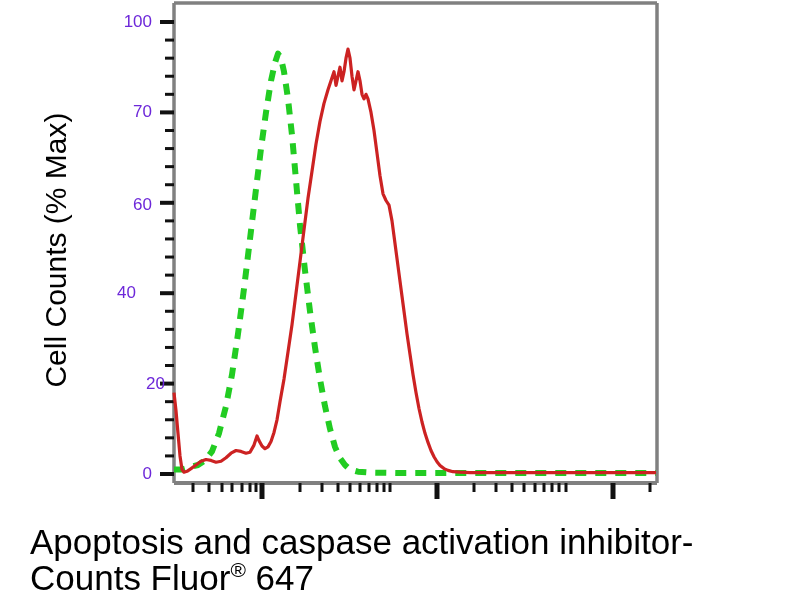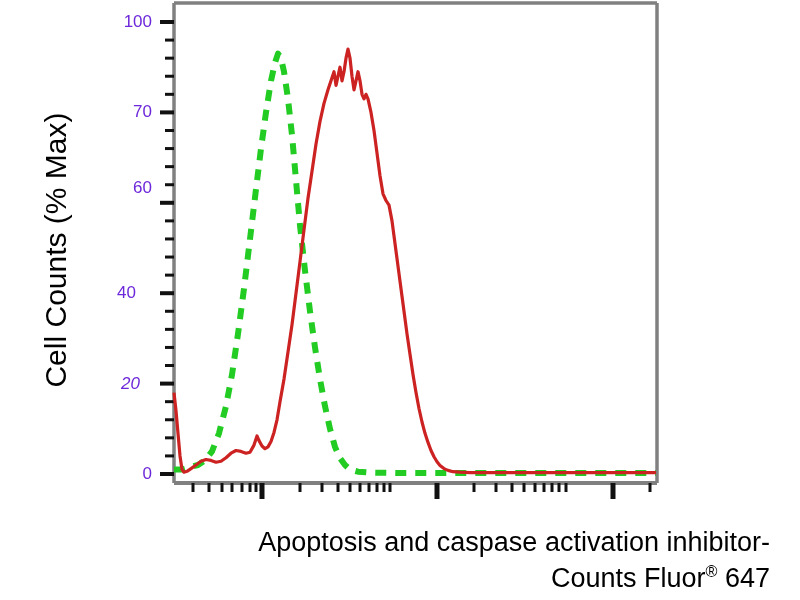--- a/index.html
+++ b/index.html
@@ -34,22 +34,22 @@
     color: #000000;
     line-height: 44px;
     white-space: nowrap;
     letter-spacing: 0px;
   }
   .caption {
     position: absolute;
     left: 30px;
     top: 524px;
     width: 740px;
-    text-align: right;
-    font-size: 27px;
+    text-align: left;
+    font-size: 35px;
     line-height: 36px;
     font-family: "Liberation Sans", sans-serif;
     color: #000000;
   }
   .caption sup {
     font-size: 0.6em;
     vertical-align: super;
     line-height: 0;
   }
   .ytick-label {
@@ -136,23 +136,23 @@
         <line x1="650" y1="483" x2="650" y2="492" stroke="#111111" stroke-width="3"></line>
       </g>
     <g id="curves-group">
         <path d="M174.0,469.5 L182.0,469.5 L190.0,467.2 L198.0,465.0 L205.0,460.4 L212.0,451.4 L219.0,433.3 L226.0,406.2 L232.0,374.6 L238.0,333.9 L244.0,288.7 L250.0,239.0 L256.0,189.2 L261.0,148.6 L266.0,112.4 L271.0,80.8 L275.0,62.7 L278.0,53.6 L281.0,58.2 L284.0,71.7 L288.0,98.8 L292.0,135.0 L296.0,180.2 L300.0,225.4 L305.0,270.6 L310.0,311.3 L315.0,347.4 L320.0,379.1 L325.0,406.2 L330.0,428.8 L335.0,446.9 L340.0,458.2 L345.0,465.0 L350.0,469.5 L358.0,471.7 L370.0,472.6 L400.0,473.1 L450.0,473.1 L500.0,473.1 L560.0,473.1 L620.0,473.1 L656.0,473.1" fill="none" stroke="#22cc22" stroke-width="6" stroke-linejoin="round" stroke-linecap="butt" stroke-dasharray="11,9"></path>
         <path d="M174.0,392.6 L176.0,410.7 L178.0,433.3 L180.0,455.9 L182.0,469.5 L184.0,472.2 L187.0,471.3 L191.0,468.6 L196.0,465.0 L201.0,461.3 L206.0,459.5 L211.0,460.4 L216.0,462.2 L221.0,461.3 L226.0,457.7 L231.0,453.2 L236.0,450.5 L241.0,451.4 L246.0,453.2 L250.0,452.3 L254.0,445.1 L257.0,436.0 L259.0,440.6 L262.0,446.0 L265.0,448.7 L268.0,446.9 L271.0,441.5 L274.0,432.4 L277.0,419.8 L280.0,401.7 L284.0,379.1 L288.0,352.0 L292.0,324.8 L296.0,293.2 L300.0,261.6 L304.0,229.9 L308.0,198.3 L312.0,171.2 L316.0,144.0 L320.0,121.4 L324.0,103.4 L328.0,89.8 L331.0,80.8 L334.0,71.7 L336.0,85.3 L338.0,76.2 L340.0,67.2 L342.0,80.8 L344.0,71.7 L346.0,58.2 L348.0,49.1 L350.0,58.2 L352.0,76.2 L354.0,89.8 L356.0,80.8 L358.0,71.7 L360.0,80.8 L362.0,94.3 L364.0,98.8 L366.0,94.3 L368.0,98.8 L371.0,112.4 L374.0,130.5 L377.0,153.1 L380.0,175.7 L383.0,193.8 L386.0,200.5 L389.0,205.1 L392.0,220.9 L395.0,243.5 L398.0,266.1 L401.0,288.7 L404.0,311.3 L407.0,333.9 L410.0,354.2 L413.0,374.6 L416.0,392.6 L419.0,408.5 L422.0,422.0 L425.0,433.3 L428.0,442.4 L431.0,450.5 L434.0,456.8 L437.0,461.8 L440.0,465.4 L444.0,468.6 L448.0,470.4 L453.0,471.7 L460.0,472.2 L470.0,472.6 L490.0,472.6 L520.0,472.6 L560.0,472.6 L600.0,472.6 L630.0,472.6 L656.0,472.6" fill="none" stroke="#cc2222" stroke-width="3.2" stroke-linejoin="round" stroke-linecap="butt"></path>
       </g>
   </svg>
 
   <div id="ylabels">
       <div class="ytick-label" style="left: 108px; top: 464px;">0</div>
-      <div class="ytick-label" style="left: 96px; top: 373.6px; font-style: italic;">20</div>
+      <div class="ytick-label" style="left: 121px; top: 373.6px;">20</div>
       <div class="ytick-label" style="left: 92px; top: 283.2px;">40</div>
-      <div class="ytick-label" style="left: 108px; top: 178px;">60</div>
+      <div class="ytick-label" style="left: 108px; top: 195px;">60</div>
       <div class="ytick-label" style="left: 108px; top: 102.4px;">70</div>
       <div class="ytick-label" style="left: 108px; top: 12px;">100</div>
     </div>
 
   <div class="caption">
     <span>Apoptosis and caspase activation inhibitor-</span><br>
     <span>Counts Fluor</span><sup>®</sup><span> 647</span>
   </div>
 
 </div>

